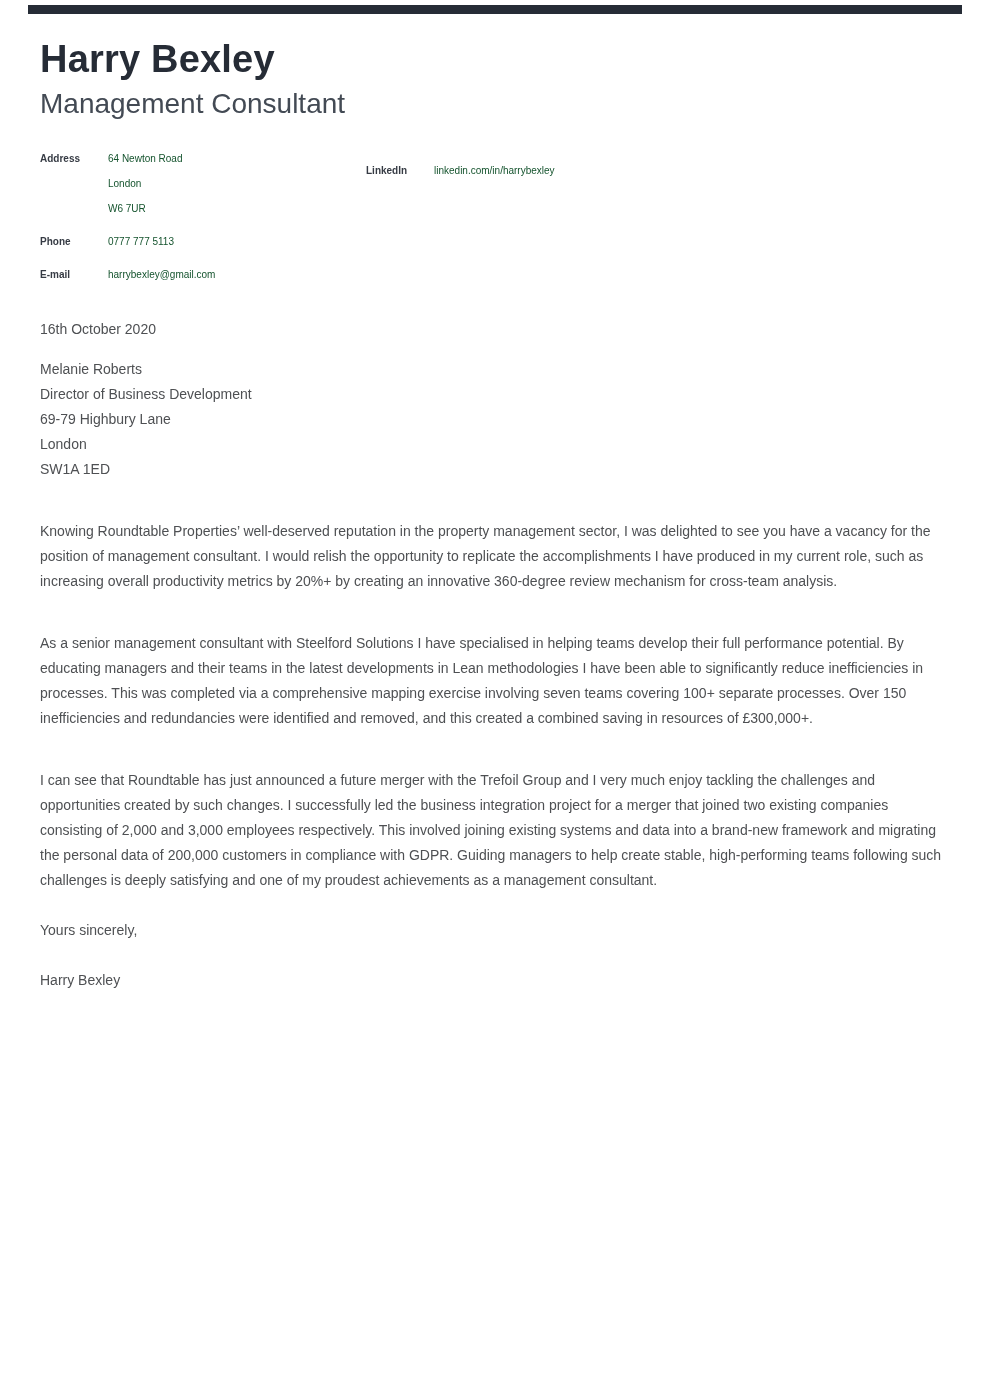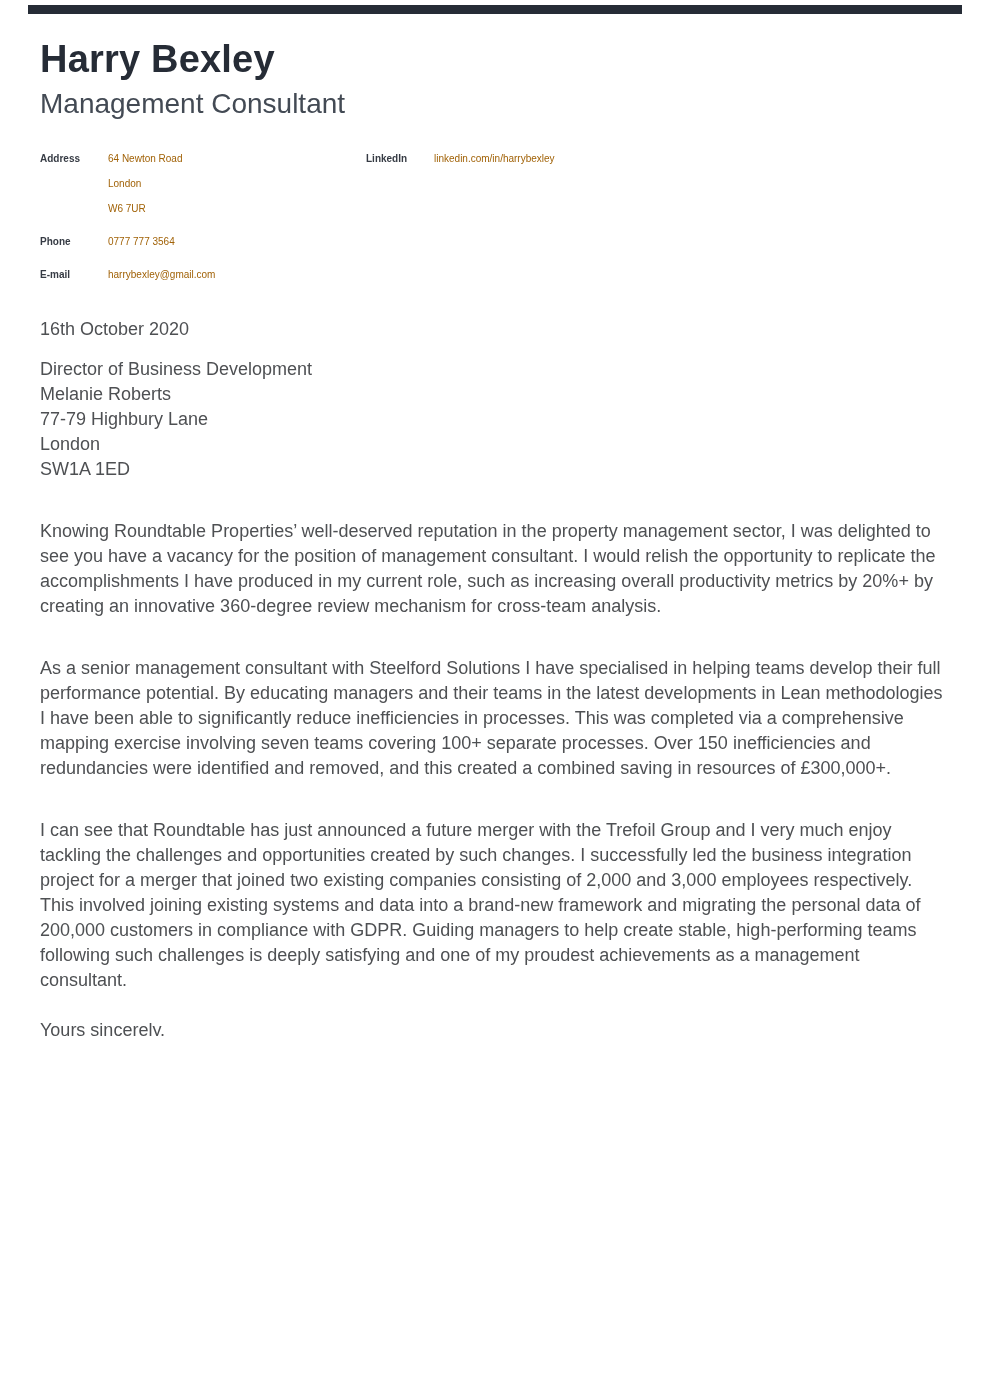--- a/index.html
+++ b/index.html
@@ -45,24 +45,24 @@
   }
   .contact-entry { display: flex; margin-bottom: 8px; }
   .contact-entry:last-child { margin-bottom: 0; }
   .contact-label {
     flex: 0 0 auto;
     min-width: 60px;
     margin-right: 8px;
     font-weight: bold;
     color: #363b44;
   }
-  .contact-value { color: #a16207; }
-  .linkedin-entry { position: absolute; left: 326px; top: 0; margin-bottom: 0; justify-content: flex-end; }
+  .contact-value { color: #14532d; }
+  .linkedin-entry { position: absolute; left: 326px; top: 12px; margin-bottom: 0; justify-content: flex-end; }
 
-  .letter { font-size: 18px; line-height: 25px; color: #4e5053; }
+  .letter { font-size: 14px; line-height: 25px; color: #4e5053; }
   .date { margin-top: 30px; }
   .recipient { margin-top: 15px; }
   .salutation { margin-top: 15px; }
   .para { margin-top: 37px; }
   .closing { margin-top: 25px; }
   .signature { margin-top: 25px; }
 </style>
 </head>
 <body>
 
@@ -82,35 +82,35 @@
           <div>London</div>
           <div>W6 7UR</div>
         </span>
       </div>
       <div class="contact-entry linkedin-entry">
         <span class="contact-label">LinkedIn</span>
         <span class="contact-value">linkedin.com/in/harrybexley</span>
       </div>
       <div class="contact-entry">
         <span class="contact-label">Phone</span>
-        <span class="contact-value">0777 777 3564</span>
+        <span class="contact-value">0777 777 5113</span>
       </div>
       <div class="contact-entry">
         <span class="contact-label">E-mail</span>
         <span class="contact-value">harrybexley@gmail.com</span>
       </div>
     </div>
 
     <div class="letter">
       <div class="date">16th October 2020</div>
 
       <div class="recipient">
+        <div>Melanie Roberts</div>
         <div>Director of Business Development</div>
-        <div>Melanie Roberts</div>
-        <div>77-79 Highbury Lane</div>
+        <div>69-79 Highbury Lane</div>
         <div>London</div>
         <div>SW1A 1ED</div>
       </div>
 
 
       <p class="para">Knowing Roundtable Properties’ well-deserved reputation in the property management sector, I was delighted to see you have a vacancy for the position of management consultant. I would relish the opportunity to replicate the accomplishments I have produced in my current role, such as increasing overall productivity metrics by 20%+ by creating an innovative 360-degree review mechanism for cross-team analysis.</p>
       <p class="para">As a senior management consultant with Steelford Solutions I have specialised in helping teams develop their full performance potential. By educating managers and their teams in the latest developments in Lean methodologies I have been able to significantly reduce inefficiencies in processes. This was completed via a comprehensive mapping exercise involving seven teams covering 100+ separate processes. Over 150 inefficiencies and redundancies were identified and removed, and this created a combined saving in resources of £300,000+.</p>
       <p class="para">I can see that Roundtable has just announced a future merger with the Trefoil Group and I very much enjoy tackling the challenges and opportunities created by such changes. I successfully led the business integration project for a merger that joined two existing companies consisting of 2,000 and 3,000 employees respectively. This involved joining existing systems and data into a brand-new framework and migrating the personal data of 200,000 customers in compliance with GDPR. Guiding managers to help create stable, high-performing teams following such challenges is deeply satisfying and one of my proudest achievements as a management consultant.</p>
 
       <div class="closing">Yours sincerely,</div>

